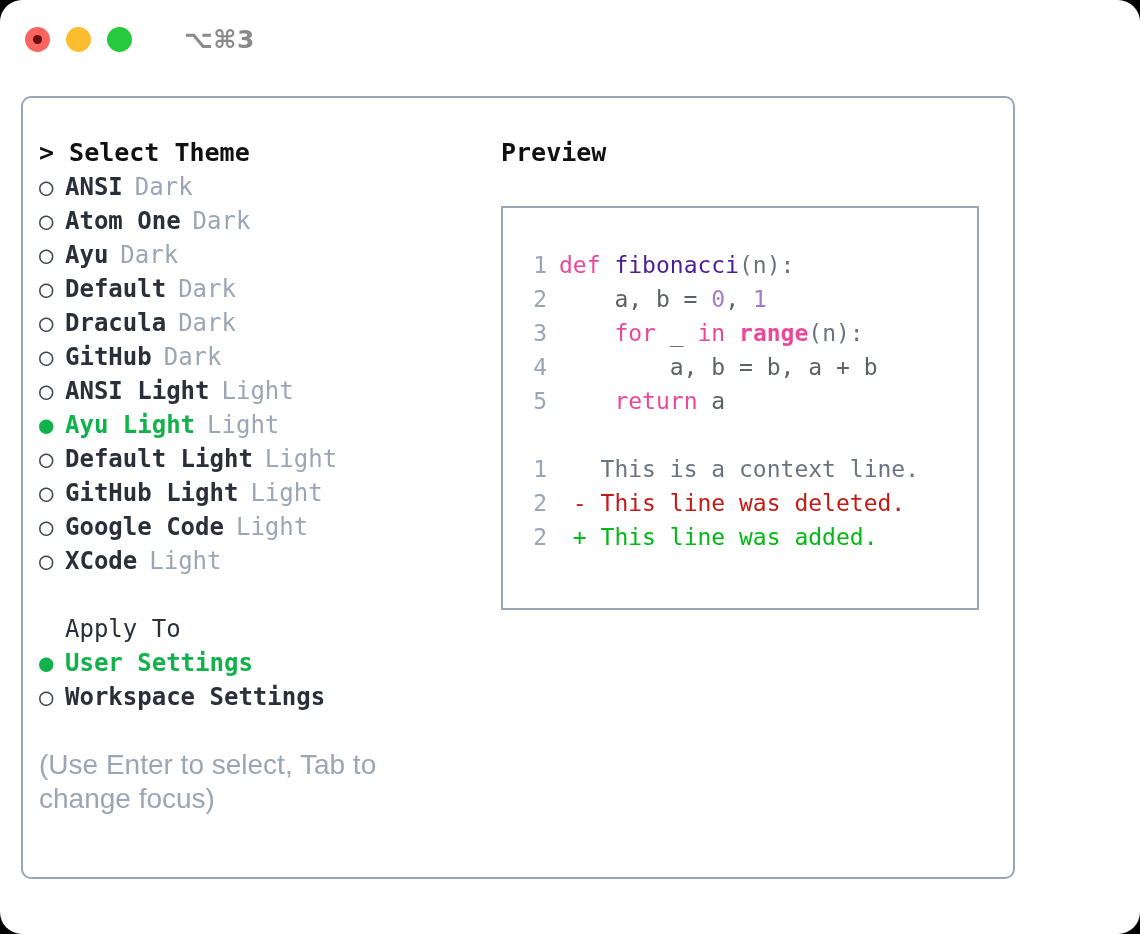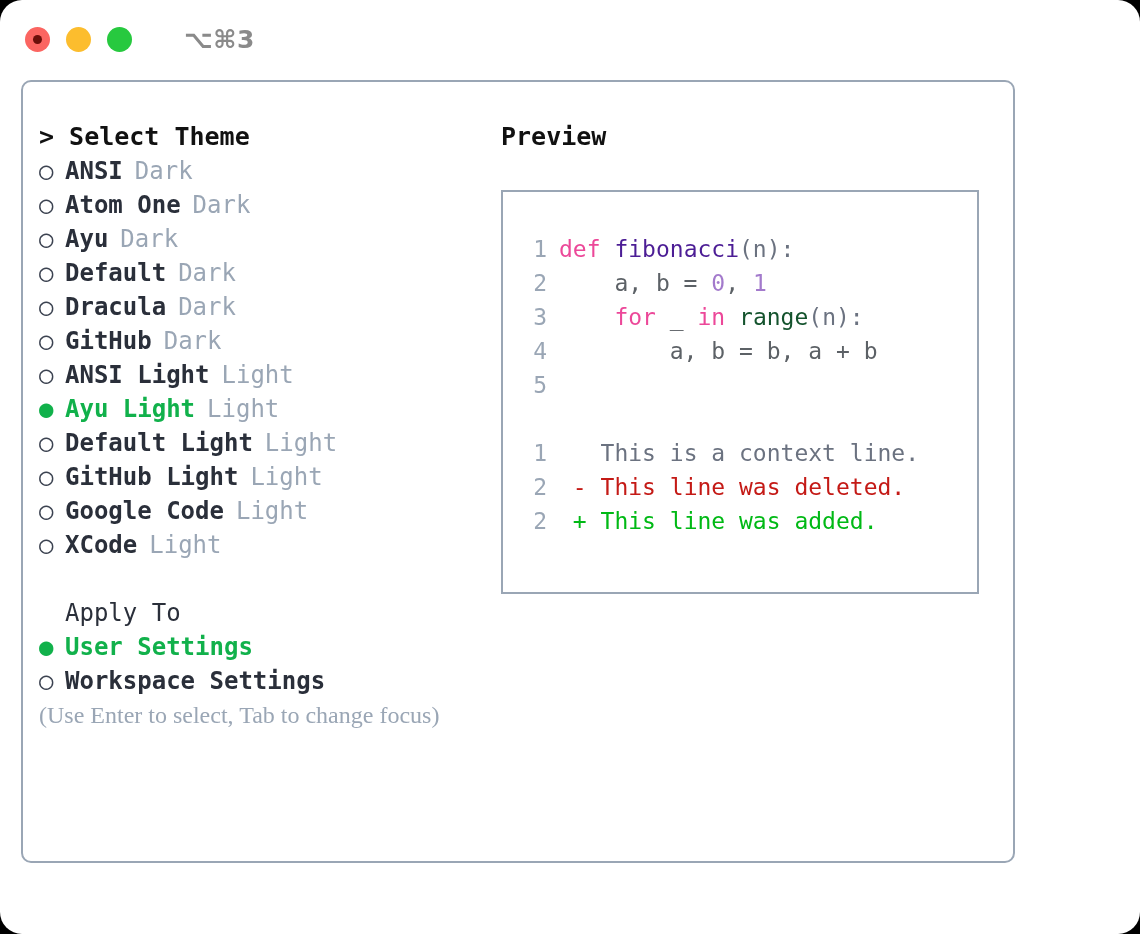--- a/index.html
+++ b/index.html
@@ -57,21 +57,21 @@
     font-size: 25px;
     font-weight: 700;
     color: #8a8a8a;
     letter-spacing: 0.5px;
   }
 
   
   .panel {
     position: absolute;
     left: 21px;
-    top: 80px;
+    top: 96px;
     width: 994px;
     height: 783px;
     border: 2px solid #9aa6b5;
     border-radius: 10px;
     background: #ffffff;
   }
 
   .panel-inner {
     position: relative;
     width: 100%;
@@ -135,25 +135,26 @@
     font-size: 24px;
     line-height: 34px;
     color: #2a2f3a;
     white-space: pre;
     padding-left: 26px;
     font-family: "DejaVu Sans Mono", monospace;
   }
 
   
   .hint {
-    font-size: 24px;
+    margin-top: 34px;
+    font-size: 28px;
     line-height: 34px;
     color: #9aa6b5;
     width: 410px;
-    font-family: Liberation Serif, serif;
+    font-family: Liberation Sans, sans-serif;
   }
 
   
   .right-col {
     position: absolute;
     left: 478px;
     top: 38px;
     width: 500px;
   }
 
@@ -189,21 +190,21 @@
     text-align: right;
     color: #9aa6b5;
     margin-right: 12px;
   }
 
   .code-text { color: #5c6166; }
 
   .tok-kw   { color: #ec4899; }
   .tok-fn   { color: #4c1d95; }
   .tok-num  { color: #a37acc; }
-  .tok-bi   { color: #14532d; }
+  .tok-bi   { color: #ec4899; font-weight: bold; }
   .tok-pl   { color: #6b7280; }
   .tok-var  { color: #5c6166; }
 
   .diff-gap { height: 34px; }
 
   .diff-ctx { color: #6b7280; text-align: right; }
   .diff-del { color: #c41a16; }
   .diff-add { color: #00b915; }
 </style>
 </head>
@@ -256,21 +257,21 @@
 
       <div class="right-col">
         <div class="preview-title">Preview</div>
 
         <div class="preview-box">
           <div id="code-block">
               <div class="code-line"><span class="lineno">1</span><span class="code-text"><span class="tok-kw">def </span><span class="tok-fn">fibonacci</span><span class="tok-pl">(n):</span></span></div>
               <div class="code-line"><span class="lineno">2</span><span class="code-text"><span class="tok-var">    a, b = </span><span class="tok-num">0</span><span class="tok-var">, </span><span class="tok-num">1</span></span></div>
               <div class="code-line"><span class="lineno">3</span><span class="code-text"><span class="tok-var">    </span><span class="tok-kw">for</span><span class="tok-var"> _ </span><span class="tok-kw">in</span><span class="tok-var"> </span><span class="tok-bi">range</span><span class="tok-pl">(n):</span></span></div>
               <div class="code-line"><span class="lineno">4</span><span class="code-text"><span class="tok-var">        a, b = b, a + b</span></span></div>
-              <div class="code-line"><span class="lineno">5</span></div>
+              <div class="code-line"><span class="lineno">5</span><span class="code-text"><span class="tok-var">    </span><span class="tok-kw">return</span><span class="tok-var"> a</span></span></div>
             </div>
           <div class="diff-gap"></div>
           <div id="diff-block">
               <div class="code-line"><span class="lineno">1</span><span class="diff-ctx">   </span><span class="diff-ctx">This is a context line.</span></div>
               <div class="code-line"><span class="lineno">2</span><span class="diff-del"> - </span><span class="diff-del">This line was deleted.</span></div>
               <div class="code-line"><span class="lineno">2</span><span class="diff-add"> + </span><span class="diff-add">This line was added.</span></div>
             </div>
         </div>
       </div>
 

